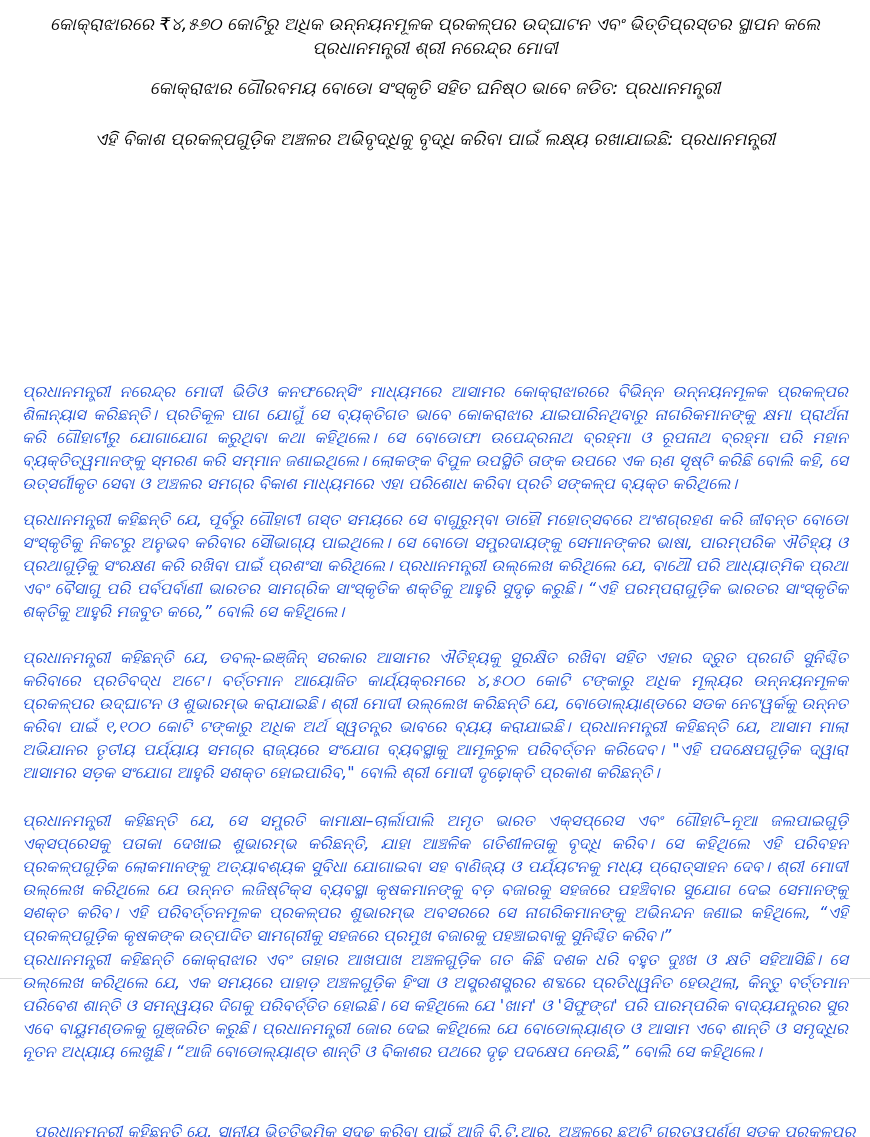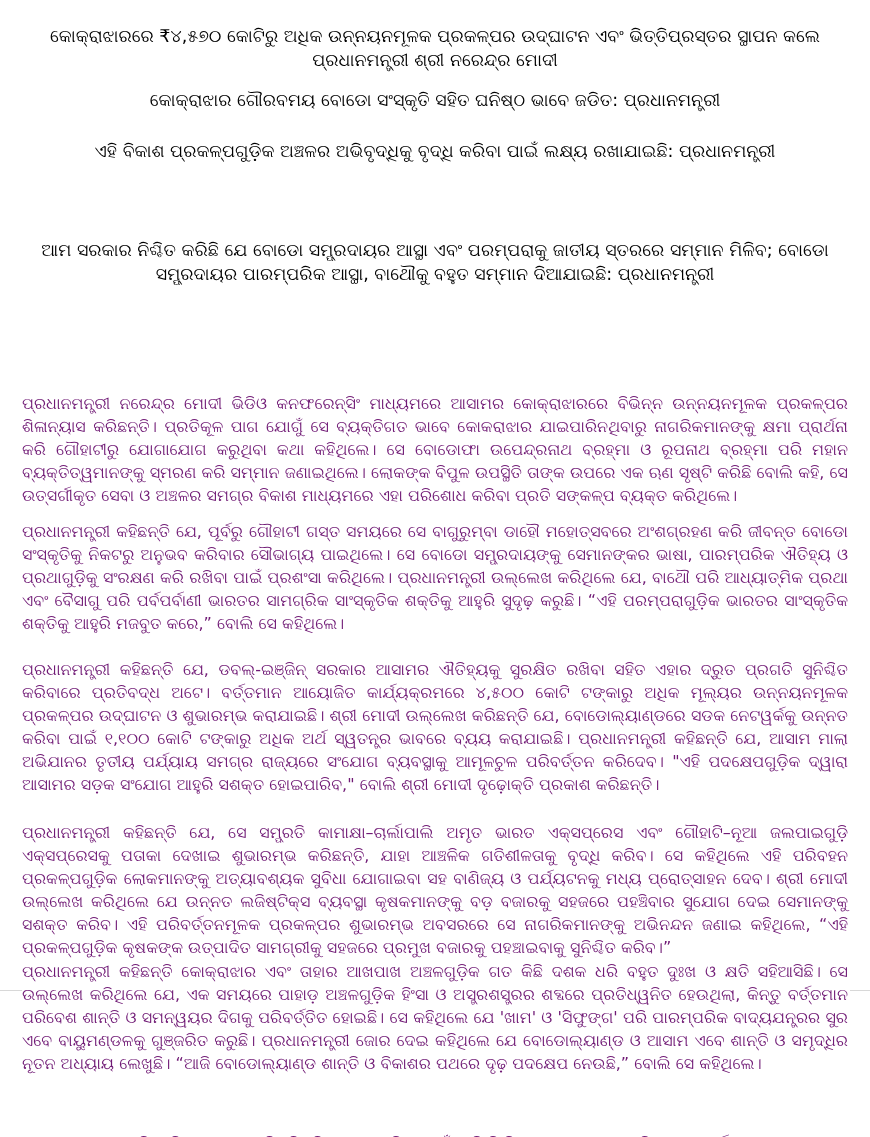--- a/index.html
+++ b/index.html
@@ -10,59 +10,59 @@
   body {
     width: 870px;
     height: 1137px;
     overflow: hidden;
     position: relative;
     font-family: "DejaVu Sans", "Liberation Sans", sans-serif;
     color: #111111;
   }
   .page {
     position: absolute;
-    left: 0; top: 16px;
+    left: 0; top: 4px;
     width: 870px;
     height: 975px;
+    font-style: italic;
   }
   .headline-block {
     position: absolute;
     left: 20px;
     width: 830px;
     text-align: center;
     font-size: 17.5px;
     line-height: 24px;
     color: #000000;
     font-weight: 500;
   }
   .body-para {
     position: absolute;
     left: 22px;
     width: 826px;
     font-size: 16px;
     line-height: 23px;
-    color: #701a75;
+    color: #1d4ed8;
     text-align: justify;
   }
   .corner-line {
     position: absolute;
     bottom: 0;
     height: 1px;
     background: #d8d8d8;
   }
 </style>
 </head>
 <body>
 
 <div class="page">
 
   <div class="headline-block" style="top:8px;">କୋକ୍ରାଝାରରେ ₹୪,୫୭୦ କୋଟିରୁ ଅଧିକ ଉନ୍ନୟନମୂଳକ ପ୍ରକଳ୍ପର ଉଦ୍‌ଘାଟନ ଏବଂ ଭିତ୍ତିପ୍ରସ୍ତର ସ୍ଥାପନ କଲେ ପ୍ରଧାନମନ୍ତ୍ରୀ ଶ୍ରୀ ନରେନ୍ଦ୍ର ମୋଦୀ</div>
   <div class="headline-block" style="top:123px;">ଏହି ବିକାଶ ପ୍ରକଳ୍ପଗୁଡ଼ିକ ଅଞ୍ଚଳର ଅଭିବୃଦ୍ଧିକୁ ବୃଦ୍ଧି କରିବା ପାଇଁ ଲକ୍ଷ୍ୟ ରଖାଯାଇଛି: ପ୍ରଧାନମନ୍ତ୍ରୀ</div>
   <div class="headline-block" style="top:72px;">କୋକ୍ରାଝାର ଗୌରବମୟ ବୋଡୋ ସଂସ୍କୃତି ସହିତ ଘନିଷ୍ଠ ଭାବେ ଜଡିତ: ପ୍ରଧାନମନ୍ତ୍ରୀ</div>
-  <div class="headline-block" style="top:222px;">ଆମ ସରକାର ନିଶ୍ଚିତ କରିଛି ଯେ ବୋଡୋ ସମ୍ପ୍ରଦାୟର ଆସ୍ଥା ଏବଂ ପରମ୍ପରାକୁ ଜାତୀୟ ସ୍ତରରେ ସମ୍ମାନ ମିଳିବ; ବୋଡୋ ସମ୍ପ୍ରଦାୟର ପାରମ୍ପରିକ ଆସ୍ଥା, ବାଥୌକୁ ବହୁତ ସମ୍ମାନ ଦିଆଯାଇଛି: ପ୍ରଧାନମନ୍ତ୍ରୀ</div>
 
   <p class="body-para" style="top:376px; margin:0;">ପ୍ରଧାନମନ୍ତ୍ରୀ ନରେନ୍ଦ୍ର ମୋଦୀ ଭିଡିଓ କନଫରେନ୍ସିଂ ମାଧ୍ୟମରେ ଆସାମର କୋକ୍ରାଝାରରେ ବିଭିନ୍ନ ଉନ୍ନୟନମୂଳକ ପ୍ରକଳ୍ପର ଶିଳାନ୍ୟାସ କରିଛନ୍ତି। ପ୍ରତିକୂଳ ପାଗ ଯୋଗୁଁ ସେ ବ୍ୟକ୍ତିଗତ ଭାବେ କୋକରାଝାର ଯାଇପାରିନଥିବାରୁ ନାଗରିକମାନଙ୍କୁ କ୍ଷମା ପ୍ରାର୍ଥନା କରି ଗୌହାଟୀରୁ ଯୋଗାଯୋଗ କରୁଥିବା କଥା କହିଥିଲେ। ସେ ବୋଡୋଫା ଉପେନ୍ଦ୍ରନାଥ ବ୍ରହ୍ମା ଓ ରୂପନାଥ ବ୍ରହ୍ମା ପରି ମହାନ ବ୍ୟକ୍ତିତ୍ୱମାନଙ୍କୁ ସ୍ମରଣ କରି ସମ୍ମାନ ଜଣାଇଥିଲେ। ଲୋକଙ୍କ ବିପୁଳ ଉପସ୍ଥିତି ତାଙ୍କ ଉପରେ ଏକ ଋଣ ସୃଷ୍ଟି କରିଛି ବୋଲି କହି, ସେ ଉତ୍ସର୍ଗୀକୃତ ସେବା ଓ ଅଞ୍ଚଳର ସମଗ୍ର ବିକାଶ ମାଧ୍ୟମରେ ଏହା ପରିଶୋଧ କରିବା ପ୍ରତି ସଙ୍କଳ୍ପ ବ୍ୟକ୍ତ କରିଥିଲେ।</p>
   <p class="body-para" style="top:504px; margin:0;">ପ୍ରଧାନମନ୍ତ୍ରୀ କହିଛନ୍ତି ଯେ, ପୂର୍ବରୁ ଗୌହାଟୀ ଗସ୍ତ ସମୟରେ ସେ ବାଗୁରୁମ୍ବା ଡାହୌ ମହୋତ୍ସବରେ ଅଂଶଗ୍ରହଣ କରି ଜୀବନ୍ତ ବୋଡୋ ସଂସ୍କୃତିକୁ ନିକଟରୁ ଅନୁଭବ କରିବାର ସୌଭାଗ୍ୟ ପାଇଥିଲେ। ସେ ବୋଡୋ ସମ୍ପ୍ରଦାୟଙ୍କୁ ସେମାନଙ୍କର ଭାଷା, ପାରମ୍ପରିକ ଐତିହ୍ୟ ଓ ପ୍ରଥାଗୁଡ଼ିକୁ ସଂରକ୍ଷଣ କରି ରଖିବା ପାଇଁ ପ୍ରଶଂସା କରିଥିଲେ। ପ୍ରଧାନମନ୍ତ୍ରୀ ଉଲ୍ଲେଖ କରିଥିଲେ ଯେ, ବାଥୌ ପରି ଆଧ୍ୟାତ୍ମିକ ପ୍ରଥା ଏବଂ ବୈସାଗୁ ପରି ପର୍ବପର୍ବାଣୀ ଭାରତର ସାମଗ୍ରିକ ସାଂସ୍କୃତିକ ଶକ୍ତିକୁ ଆହୁରି ସୁଦୃଢ଼ କରୁଛି। “ଏହି ପରମ୍ପରାଗୁଡ଼ିକ ଭାରତର ସାଂସ୍କୃତିକ ଶକ୍ତିକୁ ଆହୁରି ମଜବୁତ କରେ,” ବୋଲି ସେ କହିଥିଲେ।</p>
   <p class="body-para" style="top:642px; margin:0;">ପ୍ରଧାନମନ୍ତ୍ରୀ କହିଛନ୍ତି ଯେ, ଡବଲ୍-ଇଞ୍ଜିନ୍ ସରକାର ଆସାମର ଐତିହ୍ୟକୁ ସୁରକ୍ଷିତ ରଖିବା ସହିତ ଏହାର ଦ୍ରୁତ ପ୍ରଗତି ସୁନିଶ୍ଚିତ କରିବାରେ ପ୍ରତିବଦ୍ଧ ଅଟେ। ବର୍ତ୍ତମାନ ଆୟୋଜିତ କାର୍ଯ୍ୟକ୍ରମରେ ୪,୫୦୦ କୋଟି ଟଙ୍କାରୁ ଅଧିକ ମୂଲ୍ୟର ଉନ୍ନୟନମୂଳକ ପ୍ରକଳ୍ପର ଉଦ୍‌ଘାଟନ ଓ ଶୁଭାରମ୍ଭ କରାଯାଇଛି। ଶ୍ରୀ ମୋଦୀ ଉଲ୍ଲେଖ କରିଛନ୍ତି ଯେ, ବୋଡୋଲ୍ୟାଣ୍ଡରେ ସଡକ ନେଟୱର୍କକୁ ଉନ୍ନତ କରିବା ପାଇଁ ୧,୧୦୦ କୋଟି ଟଙ୍କାରୁ ଅଧିକ ଅର୍ଥ ସ୍ୱତନ୍ତ୍ର ଭାବରେ ବ୍ୟୟ କରାଯାଇଛି। ପ୍ରଧାନମନ୍ତ୍ରୀ କହିଛନ୍ତି ଯେ, ଆସାମ ମାଲା ଅଭିଯାନର ତୃତୀୟ ପର୍ଯ୍ୟାୟ ସମଗ୍ର ରାଜ୍ୟରେ ସଂଯୋଗ ବ୍ୟବସ୍ଥାକୁ ଆମୂଳଚୁଳ ପରିବର୍ତ୍ତନ କରିଦେବ। "ଏହି ପଦକ୍ଷେପଗୁଡ଼ିକ ଦ୍ୱାରା ଆସାମର ସଡ଼କ ସଂଯୋଗ ଆହୁରି ସଶକ୍ତ ହୋଇପାରିବ," ବୋଲି ଶ୍ରୀ ମୋଦୀ ଦୃଢ଼ୋକ୍ତି ପ୍ରକାଶ କରିଛନ୍ତି।</p>
   <p class="body-para" style="top:805px; margin:0;">ପ୍ରଧାନମନ୍ତ୍ରୀ କହିଛନ୍ତି ଯେ, ସେ ସମ୍ପ୍ରତି କାମାକ୍ଷା–ଚାର୍ଲାପାଲି ଅମୃତ ଭାରତ ଏକ୍ସପ୍ରେସ ଏବଂ ଗୌହାଟି–ନୂଆ ଜଲପାଇଗୁଡ଼ି ଏକ୍ସପ୍ରେସକୁ ପତାକା ଦେଖାଇ ଶୁଭାରମ୍ଭ କରିଛନ୍ତି, ଯାହା ଆଞ୍ଚଳିକ ଗତିଶୀଳତାକୁ ବୃଦ୍ଧି କରିବ। ସେ କହିଥିଲେ ଏହି ପରିବହନ ପ୍ରକଳ୍ପଗୁଡ଼ିକ ଲୋକମାନଙ୍କୁ ଅତ୍ୟାବଶ୍ୟକ ସୁବିଧା ଯୋଗାଇବା ସହ ବାଣିଜ୍ୟ ଓ ପର୍ଯ୍ୟଟନକୁ ମଧ୍ୟ ପ୍ରୋତ୍ସାହନ ଦେବ। ଶ୍ରୀ ମୋଦୀ ଉଲ୍ଲେଖ କରିଥିଲେ ଯେ ଉନ୍ନତ ଲଜିଷ୍ଟିକ୍ସ ବ୍ୟବସ୍ଥା କୃଷକମାନଙ୍କୁ ବଡ଼ ବଜାରକୁ ସହଜରେ ପହଞ୍ଚିବାର ସୁଯୋଗ ଦେଇ ସେମାନଙ୍କୁ ସଶକ୍ତ କରିବ। ଏହି ପରିବର୍ତ୍ତନମୂଳକ ପ୍ରକଳ୍ପର ଶୁଭାରମ୍ଭ ଅବସରରେ ସେ ନାଗରିକମାନଙ୍କୁ ଅଭିନନ୍ଦନ ଜଣାଇ କହିଥିଲେ, “ଏହି ପ୍ରକଳ୍ପଗୁଡ଼ିକ କୃଷକଙ୍କ ଉତ୍ପାଦିତ ସାମଗ୍ରୀକୁ ସହଜରେ ପ୍ରମୁଖ ବଜାରକୁ ପହଞ୍ଚାଇବାକୁ ସୁନିଶ୍ଚିତ କରିବ।”</p>
   <p class="body-para" style="top:944px; margin:0;">ପ୍ରଧାନମନ୍ତ୍ରୀ କହିଛନ୍ତି କୋକ୍ରାଝାର ଏବଂ ତାହାର ଆଖପାଖ ଅଞ୍ଚଳଗୁଡ଼ିକ ଗତ କିଛି ଦଶକ ଧରି ବହୁତ ଦୁଃଖ ଓ କ୍ଷତି ସହିଆସିଛି। ସେ ଉଲ୍ଲେଖ କରିଥିଲେ ଯେ, ଏକ ସମୟରେ ପାହାଡ଼ ଅଞ୍ଚଳଗୁଡ଼ିକ ହିଂସା ଓ ଅସ୍ତ୍ରଶସ୍ତ୍ରର ଶବ୍ଦରେ ପ୍ରତିଧ୍ୱନିତ ହେଉଥିଲା, କିନ୍ତୁ ବର୍ତ୍ତମାନ ପରିବେଶ ଶାନ୍ତି ଓ ସମନ୍ୱୟର ଦିଗକୁ ପରିବର୍ତ୍ତିତ ହୋଇଛି। ସେ କହିଥିଲେ ଯେ 'ଖାମ' ଓ 'ସିଫୁଙ୍ଗ' ପରି ପାରମ୍ପରିକ ବାଦ୍ୟଯନ୍ତ୍ରର ସୁର ଏବେ ବାୟୁମଣ୍ଡଳକୁ ଗୁଞ୍ଜରିତ କରୁଛି। ପ୍ରଧାନମନ୍ତ୍ରୀ ଜୋର ଦେଇ କହିଥିଲେ ଯେ ବୋଡୋଲ୍ୟାଣ୍ଡ ଓ ଆସାମ ଏବେ ଶାନ୍ତି ଓ ସମୃଦ୍ଧିର ନୂତନ ଅଧ୍ୟାୟ ଲେଖୁଛି। “ଆଜି ବୋଡୋଲ୍ୟାଣ୍ଡ ଶାନ୍ତି ଓ ବିକାଶର ପଥରେ ଦୃଢ଼ ପଦକ୍ଷେପ ନେଉଛି,” ବୋଲି ସେ କହିଥିଲେ।</p>
   <p class="body-para" style="top:1104px; margin:12px;">ପ୍ରଧାନମନ୍ତ୍ରୀ କହିଛନ୍ତି ଯେ, ସ୍ଥାନୀୟ ଭିତ୍ତିଭୂମିକୁ ସୁଦୃଢ଼ କରିବା ପାଇଁ ଆଜି ବି.ଟି.ଆର. ଅଞ୍ଚଳରେ ଛଅଟି ଗୁରୁତ୍ୱପୂର୍ଣ୍ଣ ସଡ଼କ ପ୍ରକଳ୍ପର</p>
 
   <div class="corner-line" style="left:0; width:22px;"></div>
   <div class="corner-line" style="right:0; width:20px;"></div>

